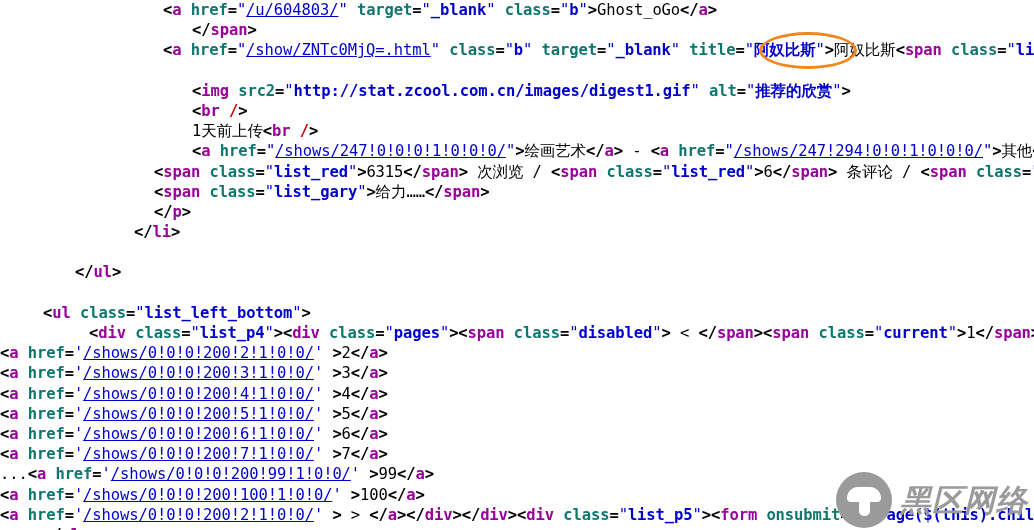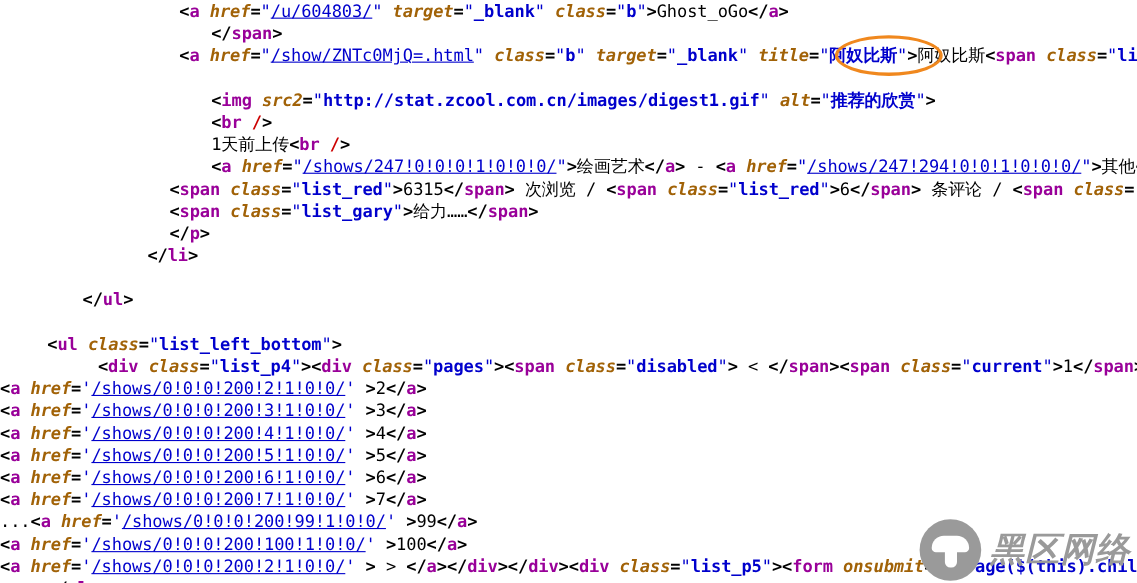--- a/index.html
+++ b/index.html
@@ -32,21 +32,21 @@
   .code-line {
     white-space: pre;
     height: 20.2px;
     font-size: 15.5px;
     letter-spacing: -0.1px;
   }
 
   
   .t-punct   { color: #000000; font-weight: bold; }   
   .t-tag     { color: #990099; font-weight: bold; }   
-  .t-attr    { color: #a16207; font-weight: bold; font-style: italic; }   
+  .t-attr    { color: #0f766e; font-weight: bold; }   
   .t-val     { color: #0000cc; font-weight: bold; } 
   .t-link    { color: #0000cc; text-decoration: underline; }
   .t-text    { color: #000000; font-weight: normal; } 
   .t-slash   { color: #cc0000; font-weight: bold; }   
   .t-quote   { color: #0000cc; font-weight: normal; }
 
   
   #annotation-ellipse {
     position: absolute;
     border: 3px solid #f0881e;

